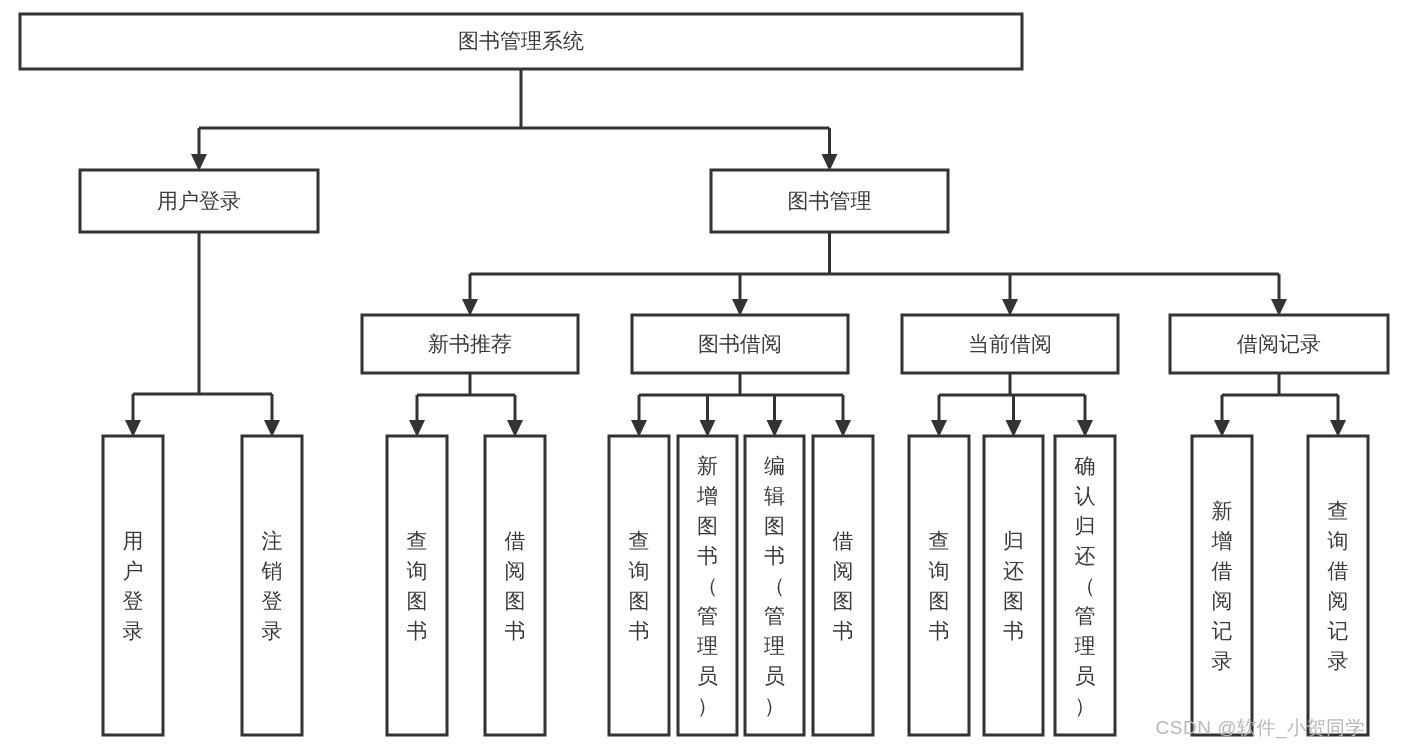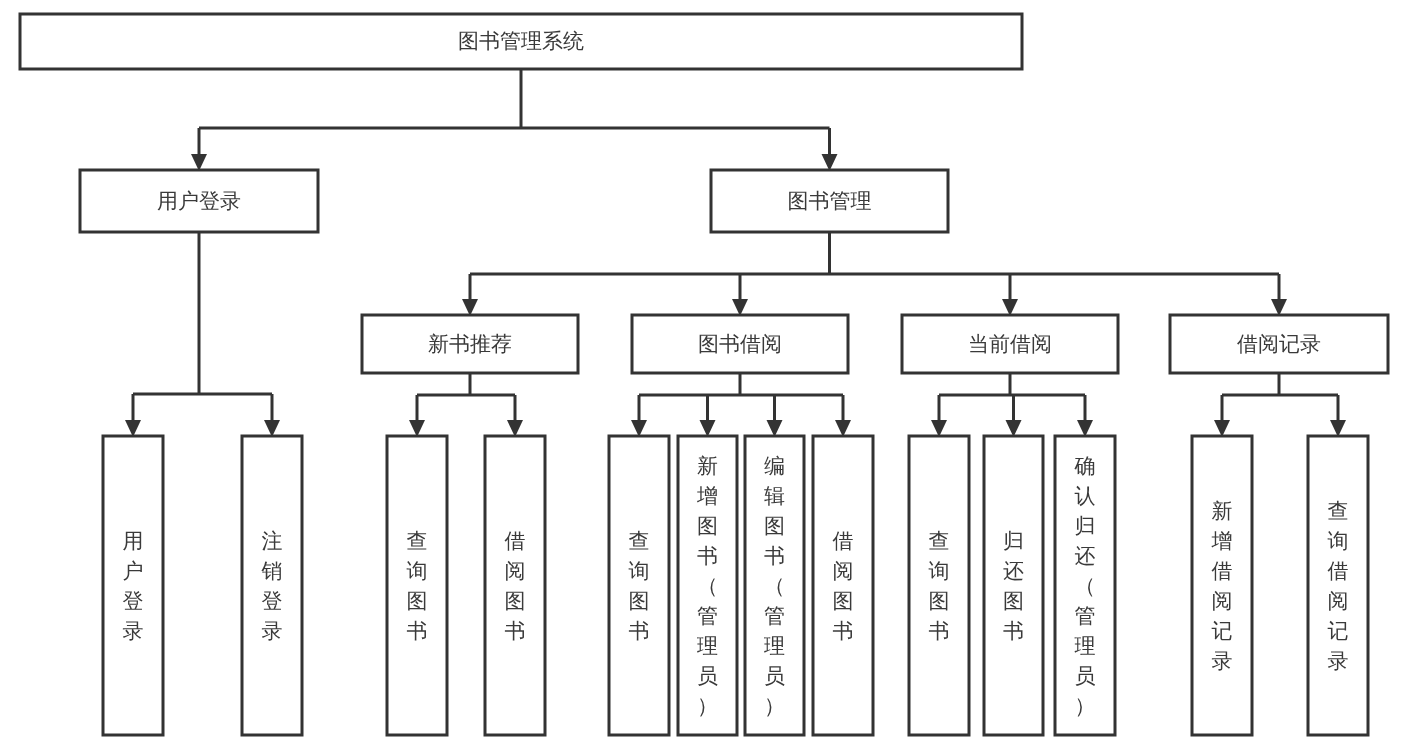--- a/index.html
+++ b/index.html
@@ -216,13 +216,14 @@
         <g>
           <rect x="1192" y="436" width="60" height="299" class="node-box"></rect>
           <text x="1222" class="node-label-v"><tspan x="1222" y="517.5">新</tspan><tspan x="1222" y="547.5">增</tspan><tspan x="1222" y="577.5">借</tspan><tspan x="1222" y="607.5">阅</tspan><tspan x="1222" y="637.5">记</tspan><tspan x="1222" y="667.5">录</tspan></text>
         </g>
         <g>
           <rect x="1308" y="436" width="60" height="299" class="node-box"></rect>
           <text x="1338" class="node-label-v"><tspan x="1338" y="517.5">查</tspan><tspan x="1338" y="547.5">询</tspan><tspan x="1338" y="577.5">借</tspan><tspan x="1338" y="607.5">阅</tspan><tspan x="1338" y="637.5">记</tspan><tspan x="1338" y="667.5">录</tspan></text>
         </g>
       </g>
   </svg>
+  <div class="watermark">CSDN @软件_小贺同学</div>
 </div>
 
 </body></html>

